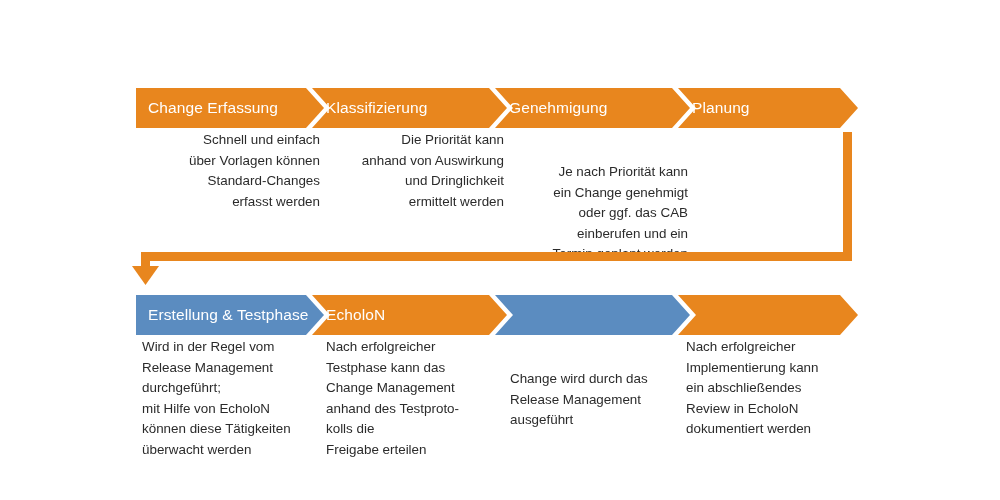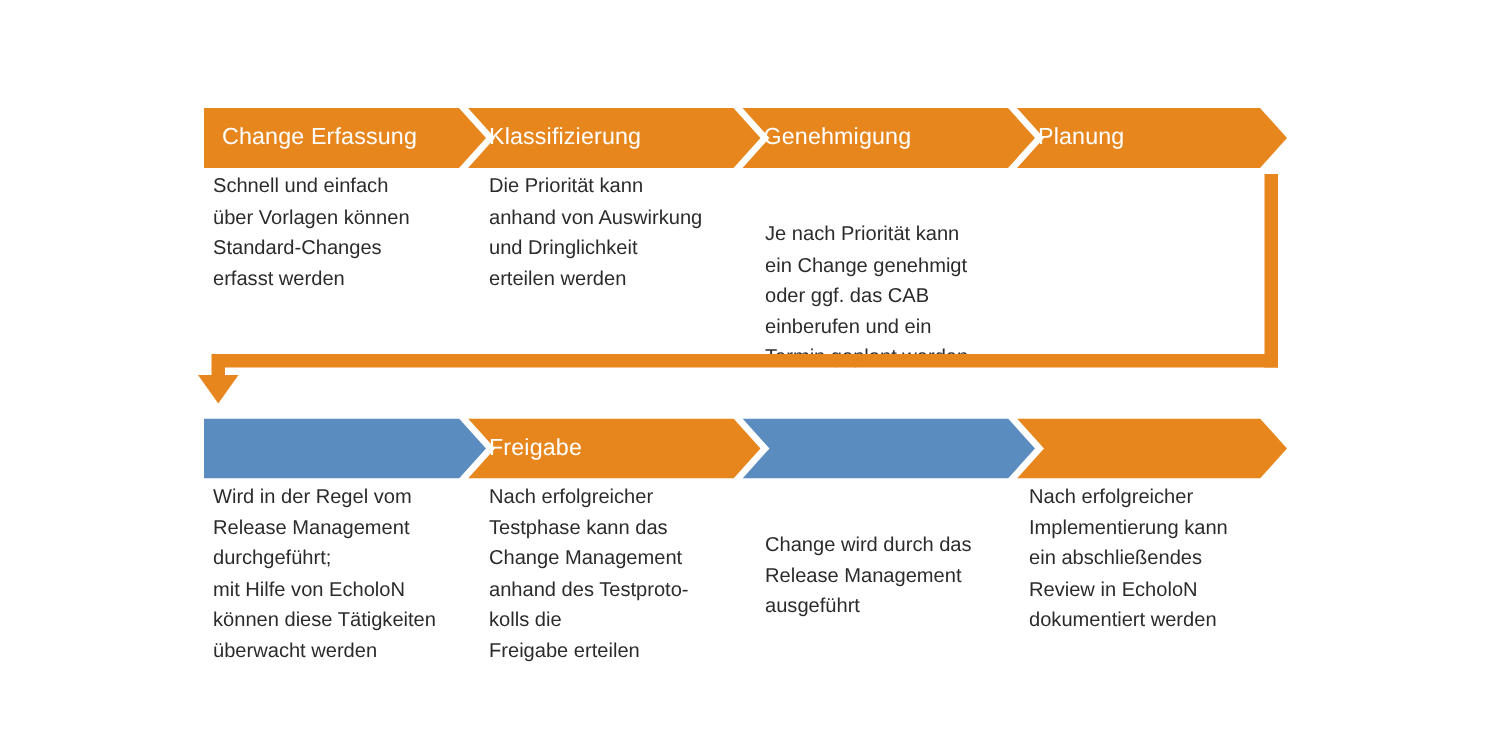--- a/index.html
+++ b/index.html
@@ -11,21 +11,21 @@
     width: 1000px;
     height: 500px;
     background: #ffffff;
     font-family: "Liberation Sans", sans-serif;
     overflow: hidden;
     position: relative;
   }
   .diagram {
     position: absolute;
     left: 0;
-    top: 0;
+    top: 16px;
     width: 1000px;
     height: 353px;
   }
 
   
   .row {
     position: absolute;
     left: 136px;
     width: 722px;
     height: 40px;
@@ -56,21 +56,21 @@
 
   
   .col {
     position: absolute;
     width: 178px;
     font-size: 13.4px;
     line-height: 20.6px;
     color: #2b2b2b;
     white-space: pre-line;
   }
-  .col-row1 { top: 114px; }
+  .col-row1 { top: 114px; text-align: right; }
   .col-row2 { top: 321px; }
 
   .c0 { left: 142px; }
   .c1 { left: 326px; }
   .c2 { left: 510px; margin-top: 32px; }
   .c3 { left: 686px; width: 168px; }
 
   
   .connector {
     position: absolute;
@@ -103,21 +103,21 @@
     <div class="chev-label" style="left:556px;">Planung</div>
   </div>
 
   <div class="col col-row1 c0">Schnell und einfach
 über Vorlagen können
 Standard-Changes
 erfasst werden</div>
   <div class="col col-row1 c1">Die Priorität kann
 anhand von Auswirkung
 und Dringlichkeit
-erteilen werden</div>
+ermittelt werden</div>
   <div class="col col-row1 c2">Je nach Priorität kann
 ein Change genehmigt
 oder ggf. das CAB
 einberufen und ein
 Termin geplant werden</div>
 
   <svg class="connector" viewBox="0 0 740 160" preserveAspectRatio="none">
 
     <rect x="715" y="4" width="9" height="129" fill="#E8861E"></rect>
 
@@ -132,21 +132,22 @@
     <svg class="chev-svg" viewBox="0 0 722 40" preserveAspectRatio="none">
 
       <polygon points="0,0 170,0 188,20 170,40 0,40" fill="#5B8CC0"></polygon>
 
       <polygon points="176,0 353,0 371,20 353,40 176,40 194,20" fill="#E8861E"></polygon>
 
       <polygon points="359,0 536,0 554,20 536,40 359,40 377,20" fill="#5B8CC0"></polygon>
 
       <polygon points="542,0 704,0 722,20 704,40 542,40 560,20" fill="#E8861E"></polygon>
     </svg>
-    <div class="chev-label" style="left:190px;">Freigabe</div>
+    <div class="chev-label" style="left:12px;">Erstellung &amp; Testphase</div>
+    <div class="chev-label" style="left:190px;">EcholoN</div>
   </div>
 
   <div class="col col-row2 c0">Wird in der Regel vom
 Release Management
 durchgeführt;
 mit Hilfe von EcholoN
 können diese Tätigkeiten
 überwacht werden</div>
   <div class="col col-row2 c1">Nach erfolgreicher
 Testphase kann das

